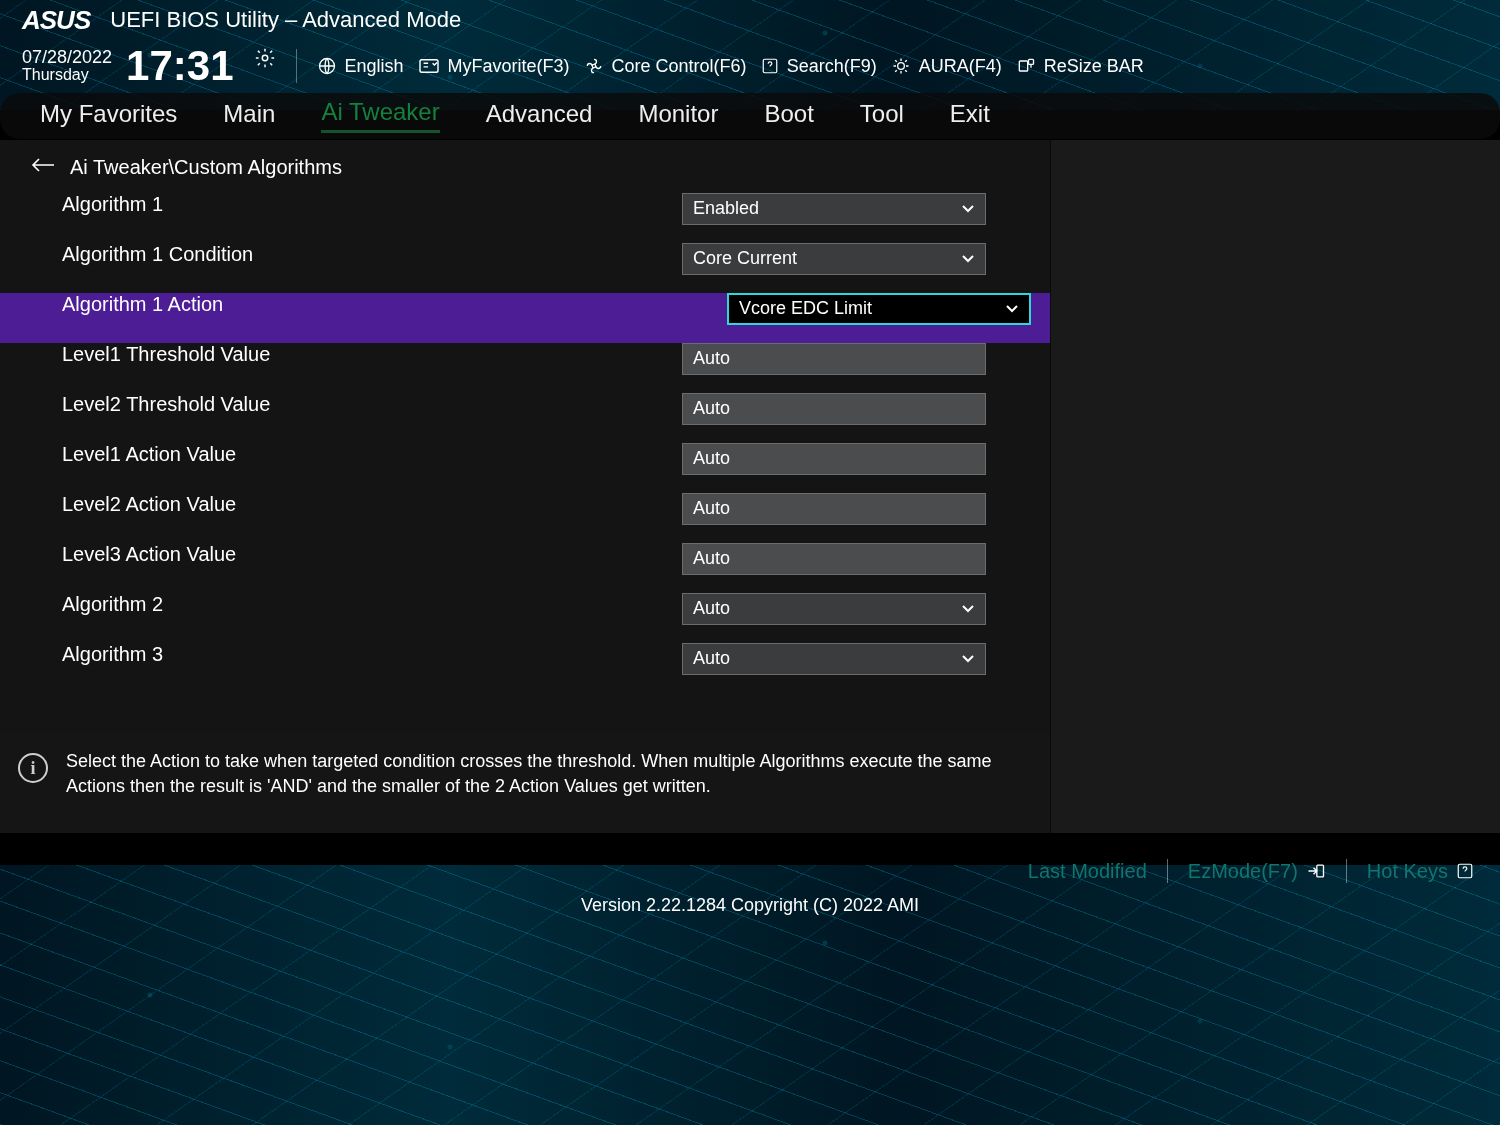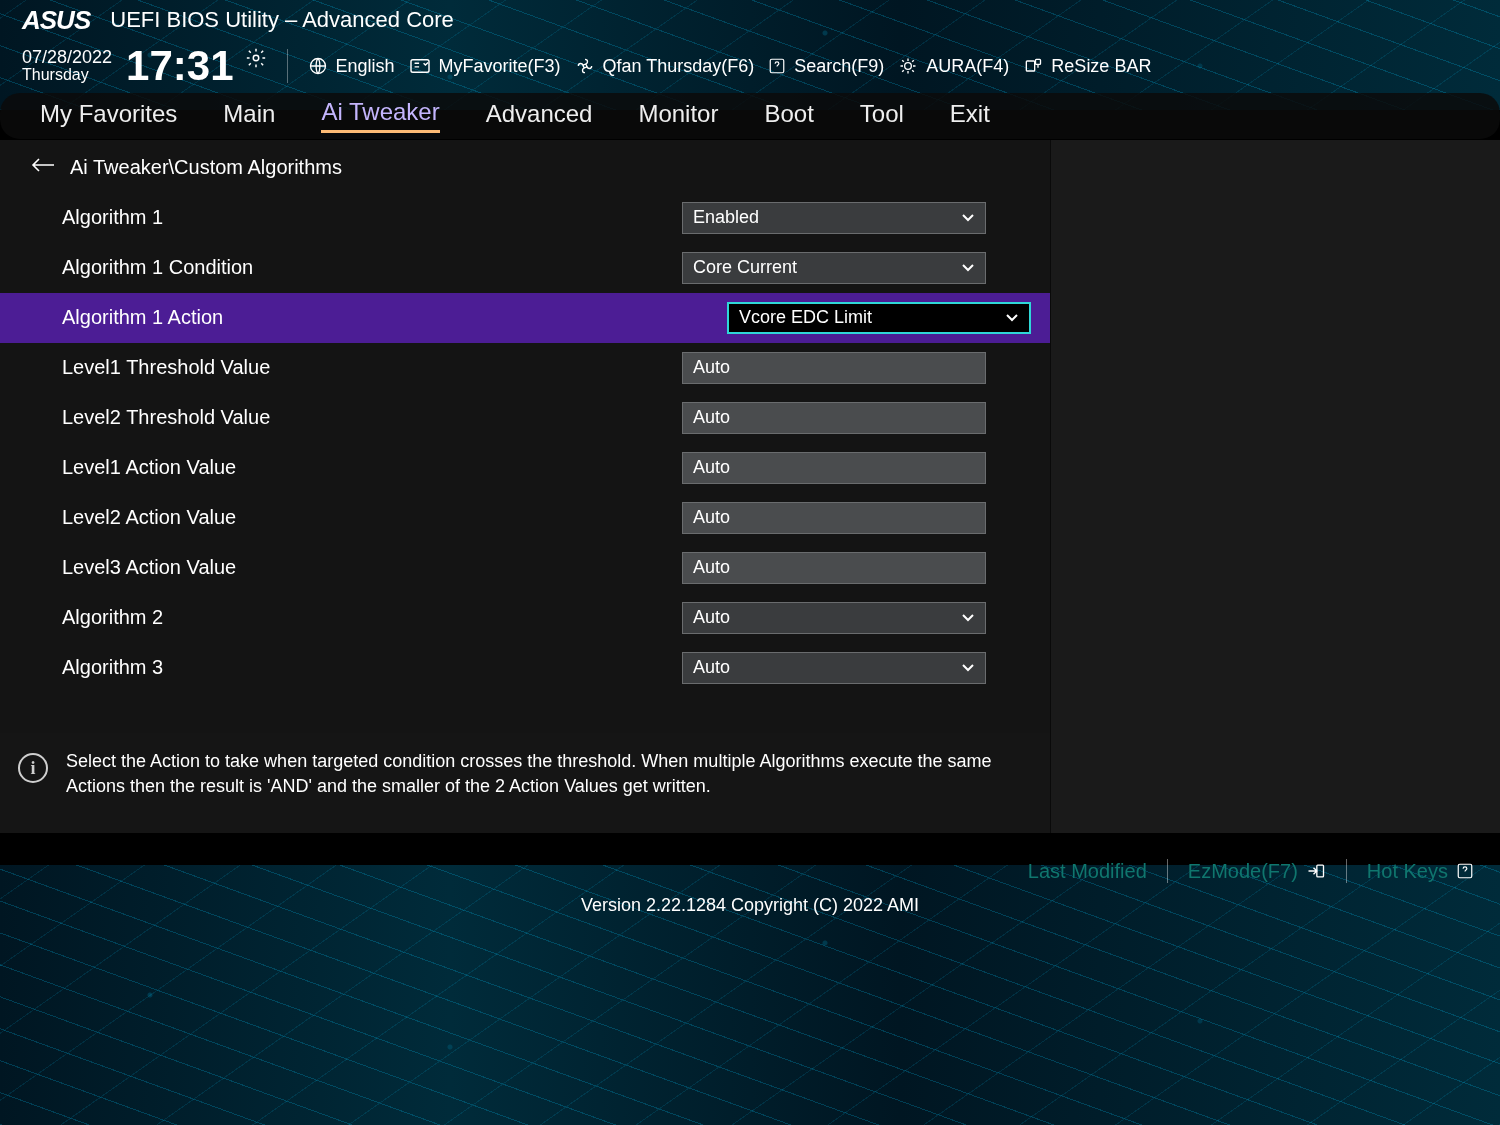--- a/index.html
+++ b/index.html
@@ -57,21 +57,21 @@
 .util-bar {
   height: 56px;
   display: flex;
   align-items: center;
   padding: 0 22px;
   gap: 14px;
 }
 .date-block { display: flex; flex-direction: column; line-height: 1.05; }
 .date-line { font-size: 18px; }
 .day-line { font-size: 16px; }
-.time-block { display: flex; align-items: flex-start; gap: 11px; }
+.time-block { display: flex; align-items: flex-start; gap: 20px; }
 .time-text { font-size: 42px; font-weight: 700; line-height: 1; }
 .gear { margin-top: 2px; }
 .vdiv { width: 1px; height: 34px; background: rgba(255,255,255,.35); margin: 0 6px; }
 
 .util-item {
   display: inline-flex;
   align-items: center;
   gap: 8px;
   font-size: 18px;
   color: #fff;
@@ -90,22 +90,22 @@
   border-bottom: 1px solid #000;
   border-radius: 20px;
 }
 .nav-tab {
   font-size: 24px;
   color: #eee;
   cursor: pointer;
   padding-bottom: 4px;
 }
 .nav-tab.active {
-  color: #c4b5fd;
-  border-bottom: 3px solid #fdba74;
+  color: #15803d;
+  border-bottom: 3px solid #14532d;
 }
 
 
 .content-wrap {
   flex: 1;
   display: flex;
   background: #0f0f0f;
 }
 .content-main {
   width: 1050px;
@@ -126,21 +126,21 @@
 }
 .back-arrow { cursor: pointer; }
 .breadcrumb-text { font-size: 20px; color: #fff; }
 
 .settings {
   padding: 6px 0 40px 0;
 }
 
 .setting-row {
   display: flex;
-  align-items: center;
+  align-items: flex-start;
   height: 50px;
   padding-left: 62px;
 }
 .setting-row.selected {
   background: #4c1d95;
 }
 .setting-label {
   flex: 0 0 620px;
   font-size: 20px;
   color: #fff;
@@ -236,21 +236,21 @@
 </head>
 <body>
 
 <div class="bg-strip bg-top"></div>
 <div class="bg-strip bg-bottom"></div>
 
 <div class="stage">
 
   <div class="title-bar">
     <span class="logo">ASUS</span>
-    <span class="app-title">UEFI BIOS Utility – Advanced Core</span>
+    <span class="app-title">UEFI BIOS Utility – Advanced Mode</span>
   </div>
 
   <div class="util-bar">
     <div class="date-block">
       <span class="date-line">07/28/2022</span>
       <span class="day-line">Thursday</span>
     </div>
     <div class="time-block">
       <span class="time-text">17:31</span>
       <span class="gear">
@@ -277,21 +277,21 @@
           <path d="M16 7l2 2 3-3"></path>
         </svg>
       <span>MyFavorite(F3)</span>
     </span>
 
     <span class="util-item">
       <svg width="20" height="20" viewBox="0 0 24 24">
           <circle cx="12" cy="12" r="2"></circle>
           <path d="M12 4c4 0 4 5 0 6M12 20c-4 0-4-5 0-6M4 12c0-4 5-4 6 0M20 12c0 4-5 4-6 0"></path>
         </svg>
-      <span>Qfan Thursday(F6)</span>
+      <span>Core Control(F6)</span>
     </span>
 
     <span class="util-item">
       <svg width="18" height="18" viewBox="0 0 24 24">
           <rect x="3" y="3" width="18" height="18" rx="2"></rect>
           <path d="M9.5 9a2.5 2.5 0 115 0c0 1.5-2.5 2-2.5 3.5M12 17v.01"></path>
         </svg>
       <span>Search(F9)</span>
     </span>
 

